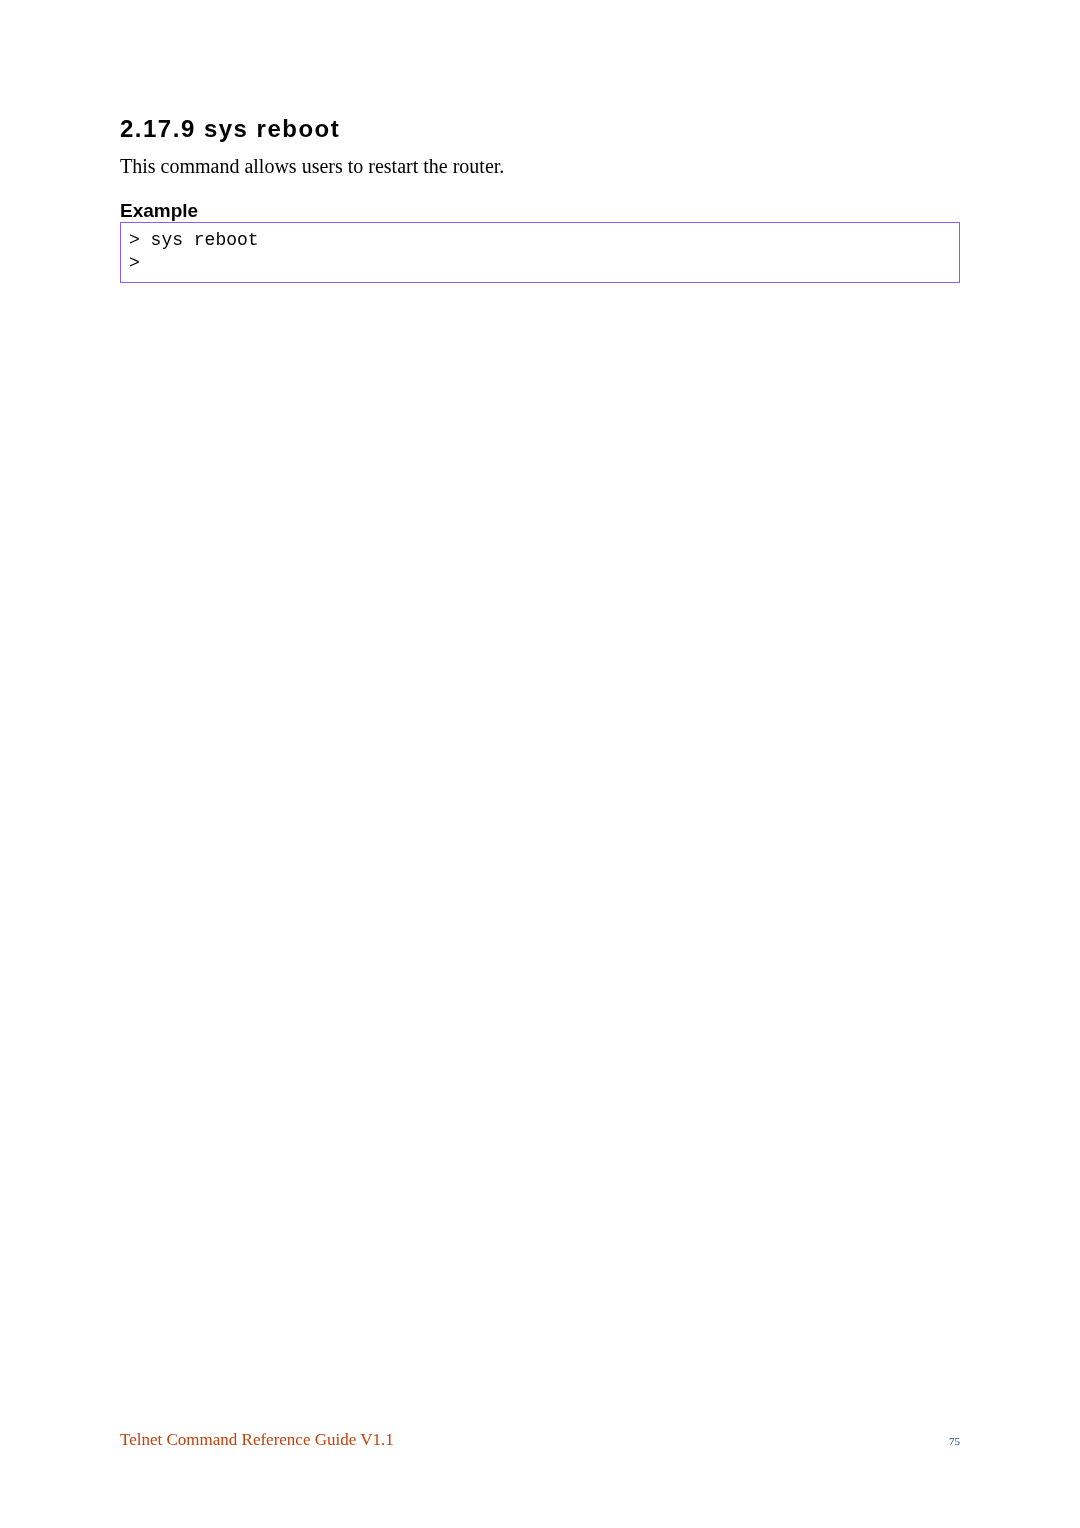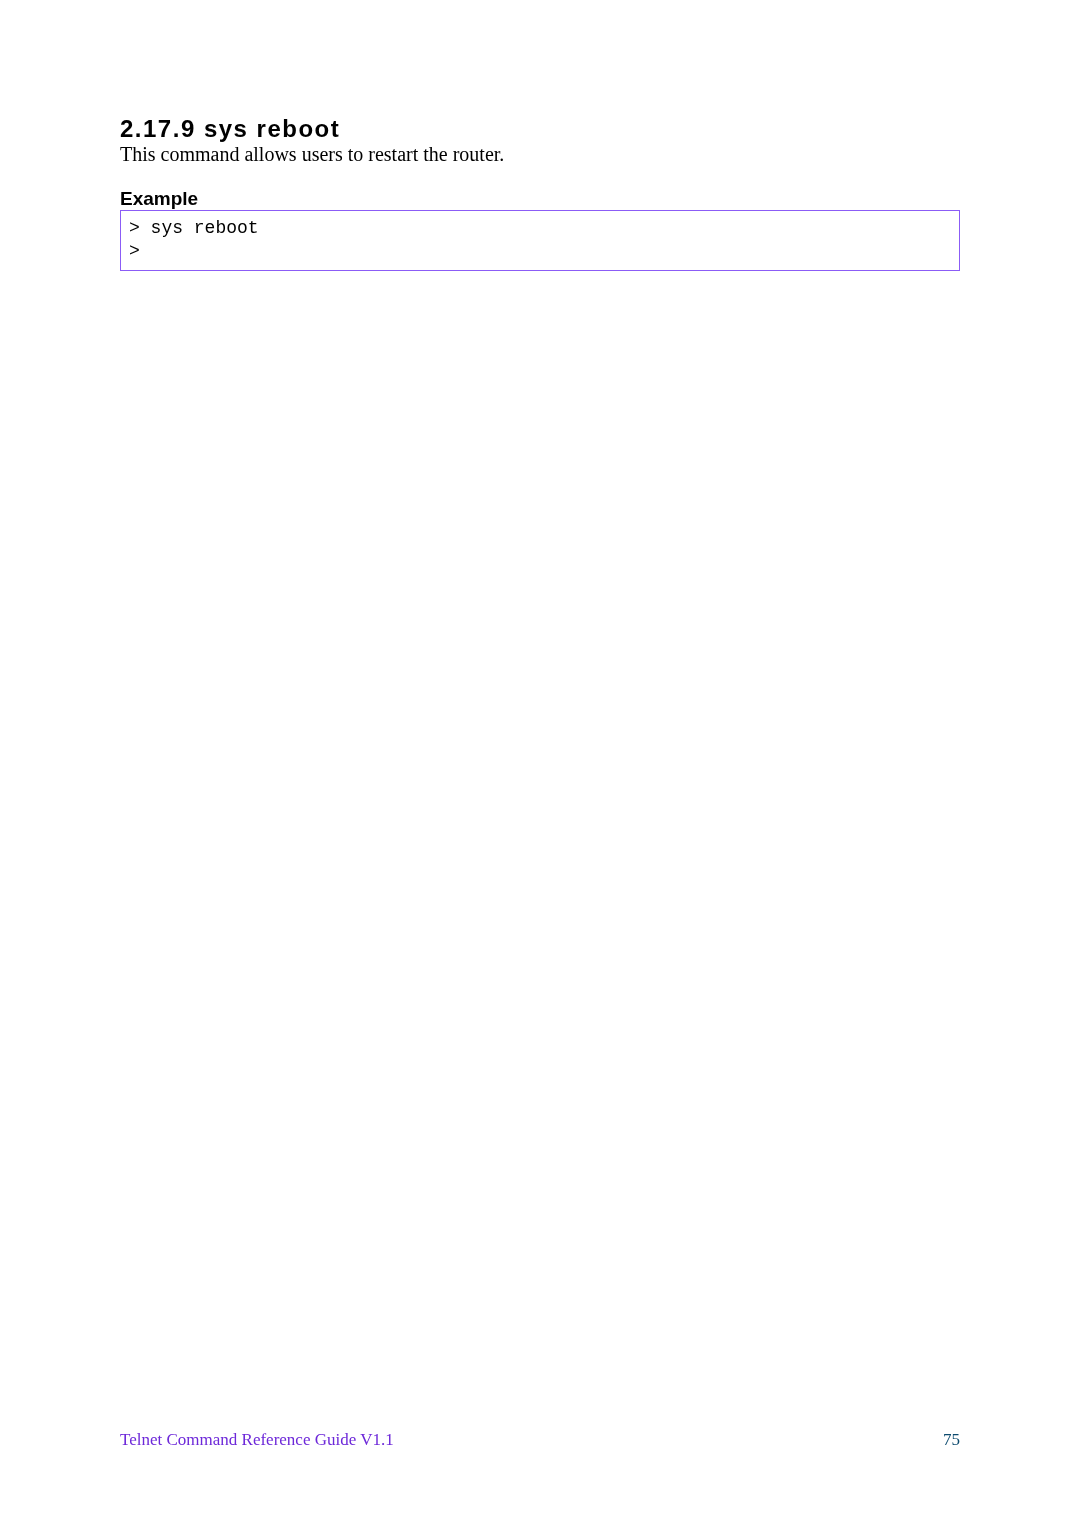--- a/index.html
+++ b/index.html
@@ -15,21 +15,21 @@
       position: relative;
     }
     .page-content {
       padding: 115px 120px 0 120px;
     }
     .section-heading {
       font-family: Arial, Helvetica, sans-serif;
       font-size: 24px;
       letter-spacing: 1.5px;
       color: #000;
-      margin-bottom: 0;
+      margin-bottom: 12px;
     }
     .section-description {
       font-family: "Times New Roman", Times, serif;
       font-size: 20px;
       color: #000;
       margin-bottom: 22px;
     }
     .example-label {
       font-family: Arial, Helvetica, sans-serif;
       font-size: 19px;
@@ -49,25 +49,25 @@
       bottom: 78px;
       left: 120px;
       right: 120px;
       display: flex;
       justify-content: space-between;
       align-items: baseline;
     }
     .footer-text {
       font-family: "Times New Roman", Times, serif;
       font-size: 17px;
-      color: #6d28d9;
+      color: #c2410c;
     }
     .page-number {
       font-family: "Times New Roman", Times, serif;
-      font-size: 17px;
+      font-size: 11px;
       color: #0c4a6e;
     }
   </style>
 </head>
 <body>
 
 <div class="page-content">
   <h2 class="section-heading">2.17.9 sys reboot</h2>
   <p class="section-description">This command allows users to restart the router.</p>
   <div class="example-label">Example</div>

